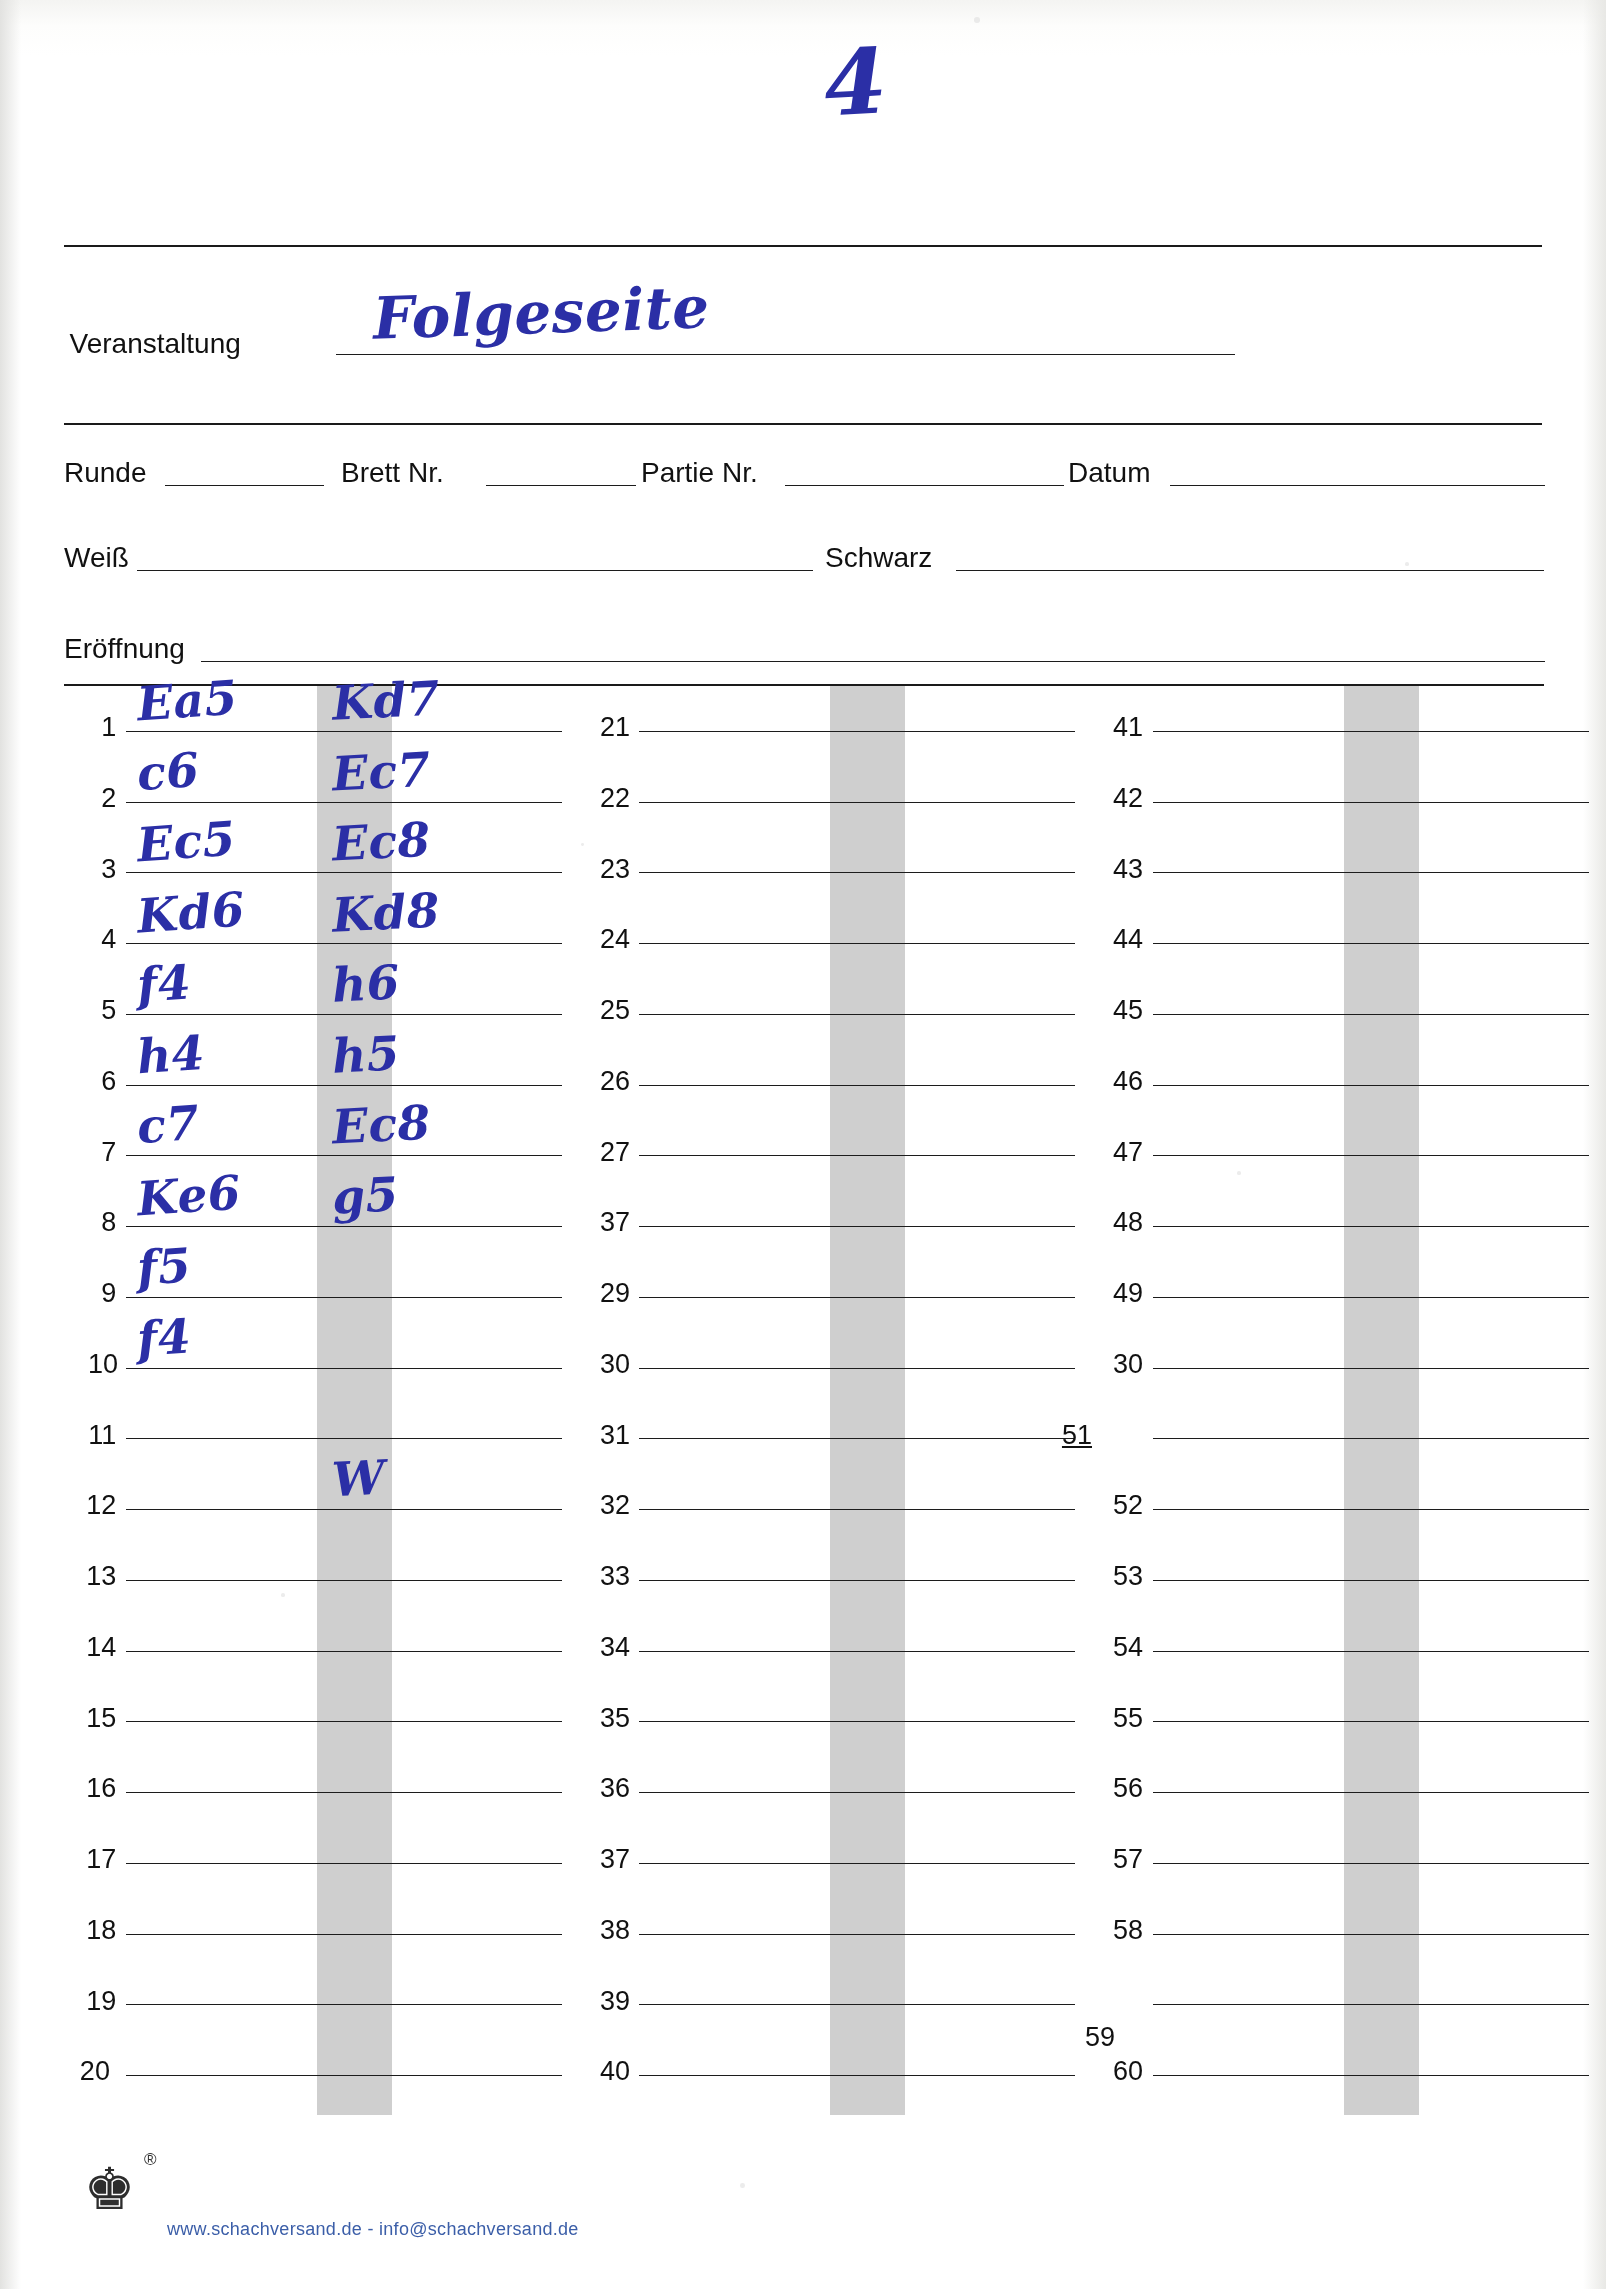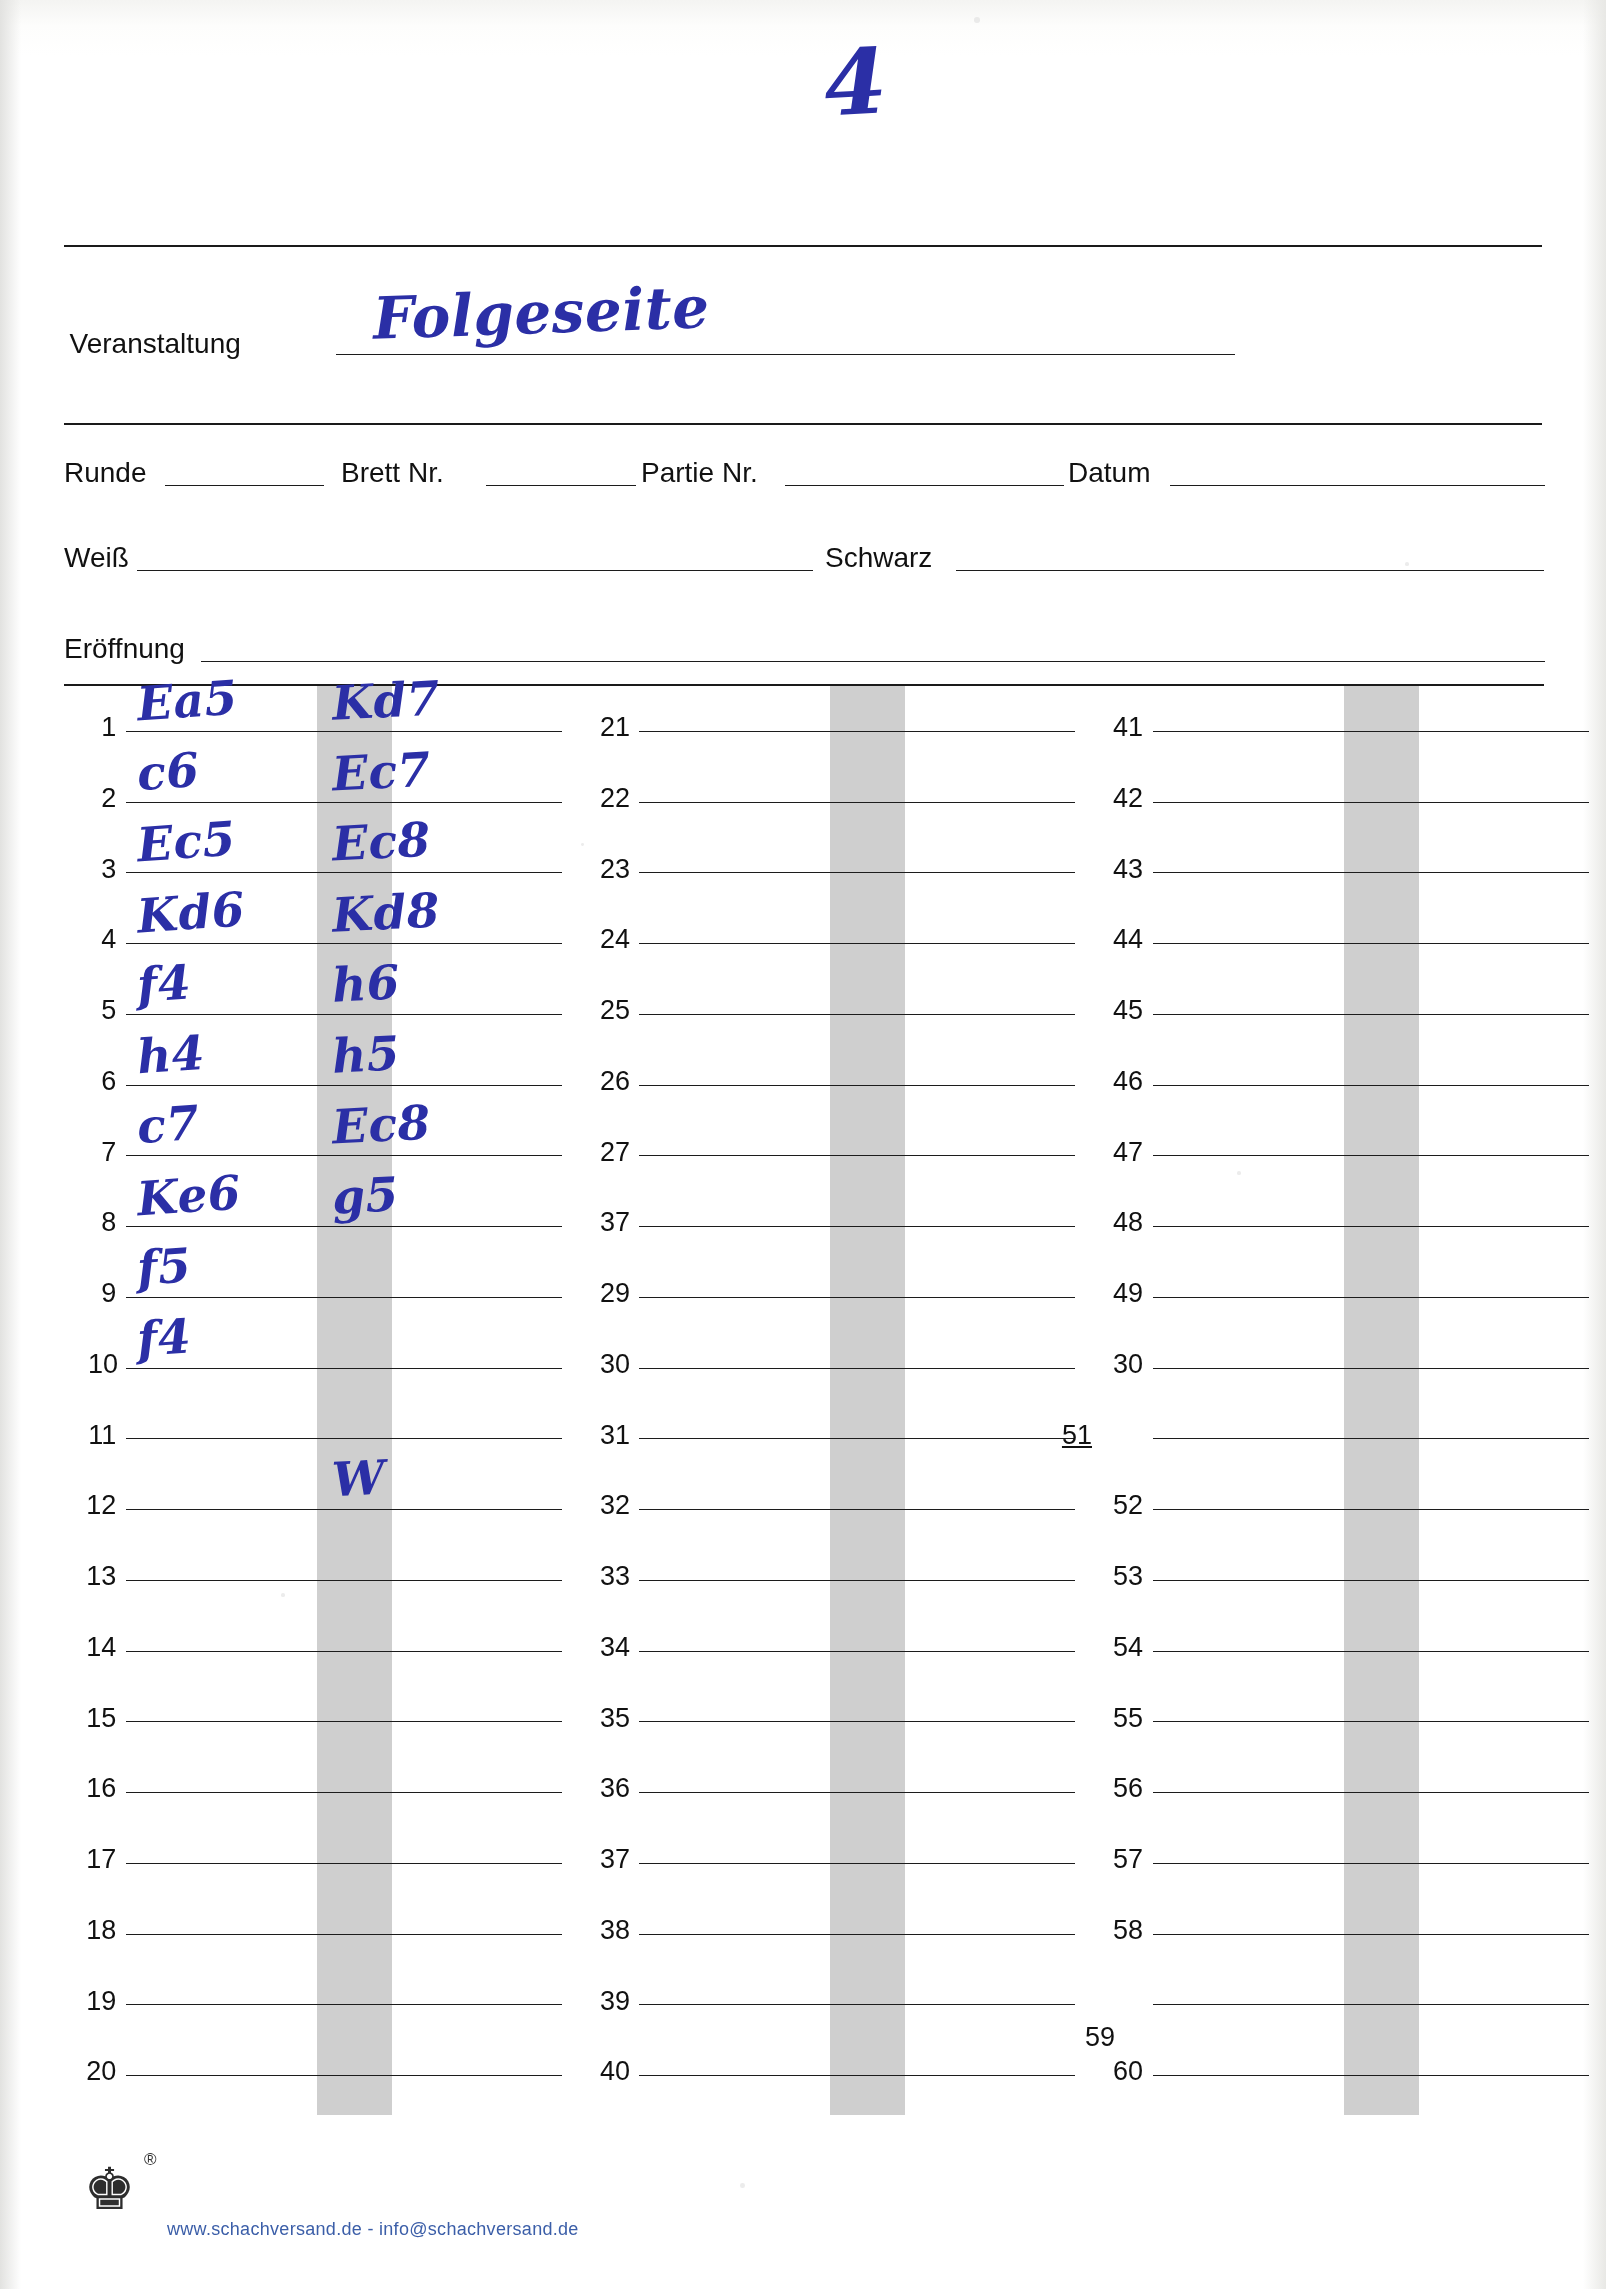--- a/index.html
+++ b/index.html
@@ -314,21 +314,21 @@
       <div class="mv-rule" style="left: 253px; top: 1106px; width: 245px;"></div>
       <div class="mv-num" style="left: 9.4px; top: 1158px;">17</div>
       <div class="mv-rule" style="left: 62px; top: 1177px; width: 191px;"></div>
       <div class="mv-rule" style="left: 253px; top: 1177px; width: 245px;"></div>
       <div class="mv-num" style="left: 9.4px; top: 1229px;">18</div>
       <div class="mv-rule" style="left: 62px; top: 1248px; width: 191px;"></div>
       <div class="mv-rule" style="left: 253px; top: 1248px; width: 245px;"></div>
       <div class="mv-num" style="left: 9.4px; top: 1300px;">19</div>
       <div class="mv-rule" style="left: 62px; top: 1318px; width: 191px;"></div>
       <div class="mv-rule" style="left: 253px; top: 1318px; width: 245px;"></div>
-      <div class="mv-num" style="left: 9.4px; top: 1370px;">20</div>
+      <div class="mv-num" style="left: 9.4px; top: 1370px; text-align: center;">20</div>
       <div class="mv-rule" style="left: 62px; top: 1389px; width: 191px;"></div>
       <div class="mv-rule" style="left: 253px; top: 1389px; width: 245px;"></div>
       <div class="mv-num" style="left: 523px; top: 26px;">21</div>
       <div class="mv-rule" style="left: 575px; top: 45px; width: 191px;"></div>
       <div class="mv-rule" style="left: 766px; top: 45px; width: 245px;"></div>
       <div class="mv-num" style="left: 523px; top: 97px;">22</div>
       <div class="mv-rule" style="left: 575px; top: 116px; width: 191px;"></div>
       <div class="mv-rule" style="left: 766px; top: 116px; width: 245px;"></div>
       <div class="mv-num" style="left: 523px; top: 168px;">23</div>
       <div class="mv-rule" style="left: 575px; top: 186px; width: 191px;"></div>

